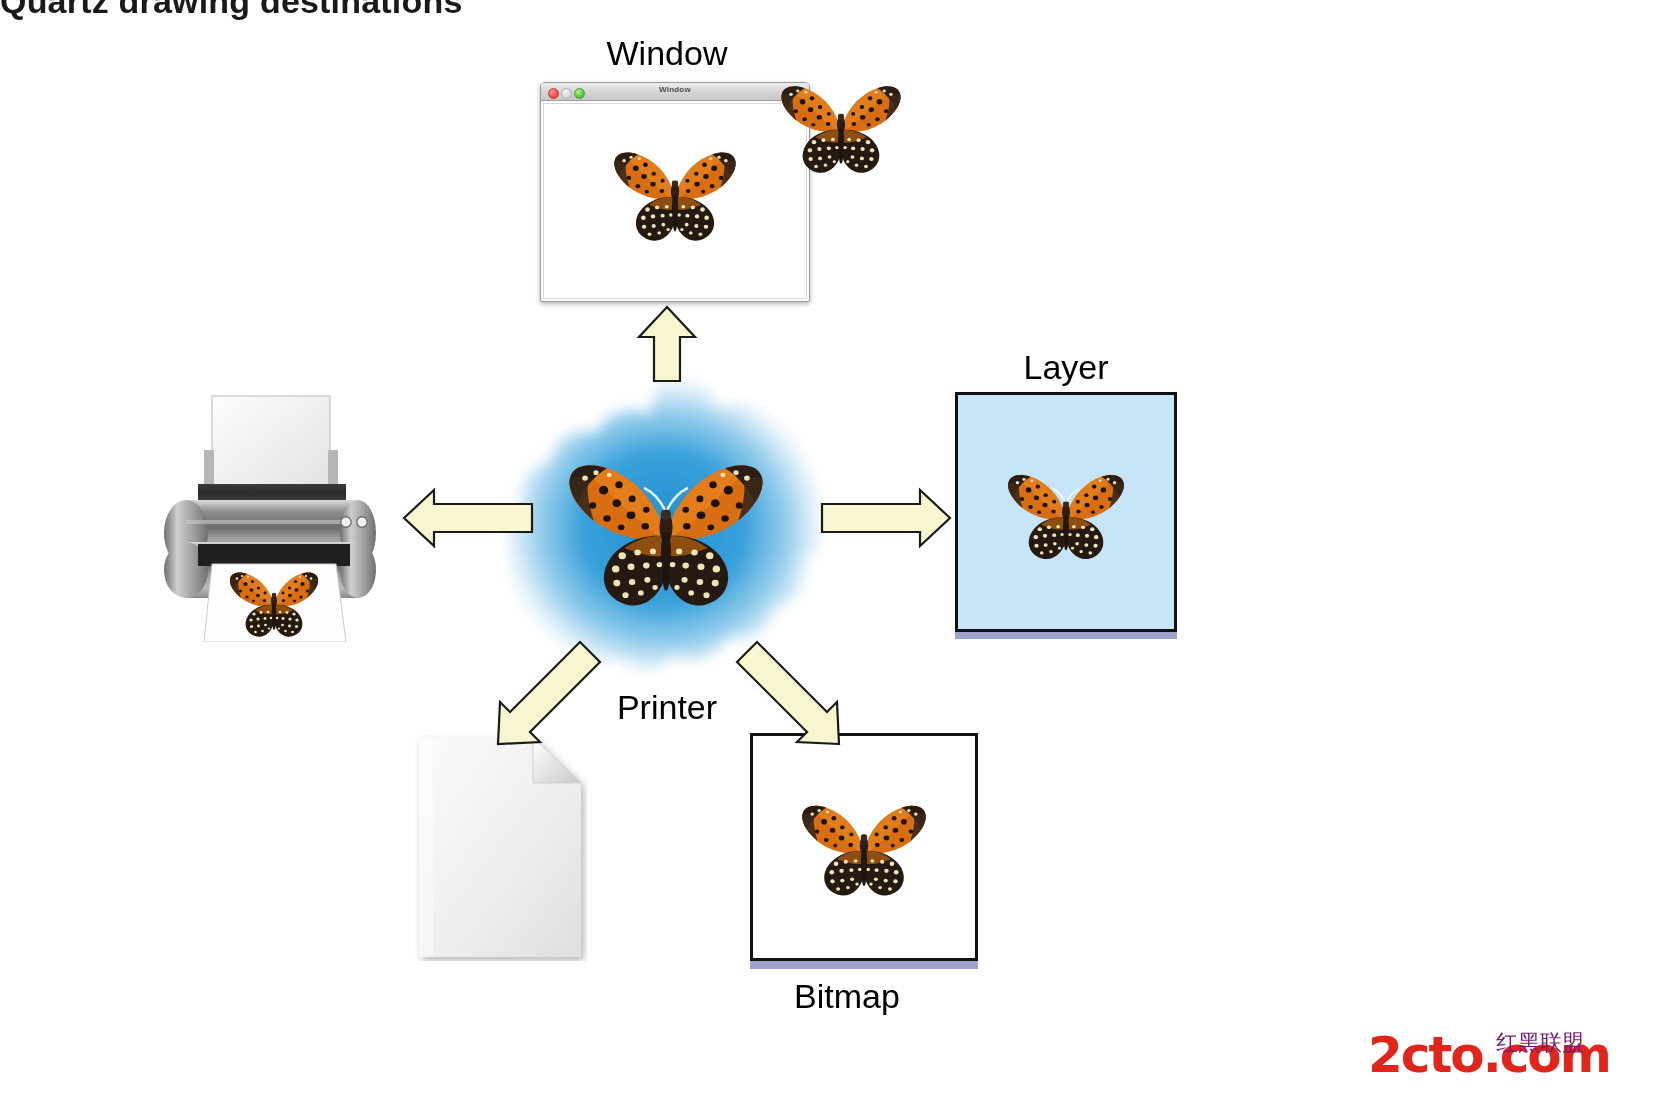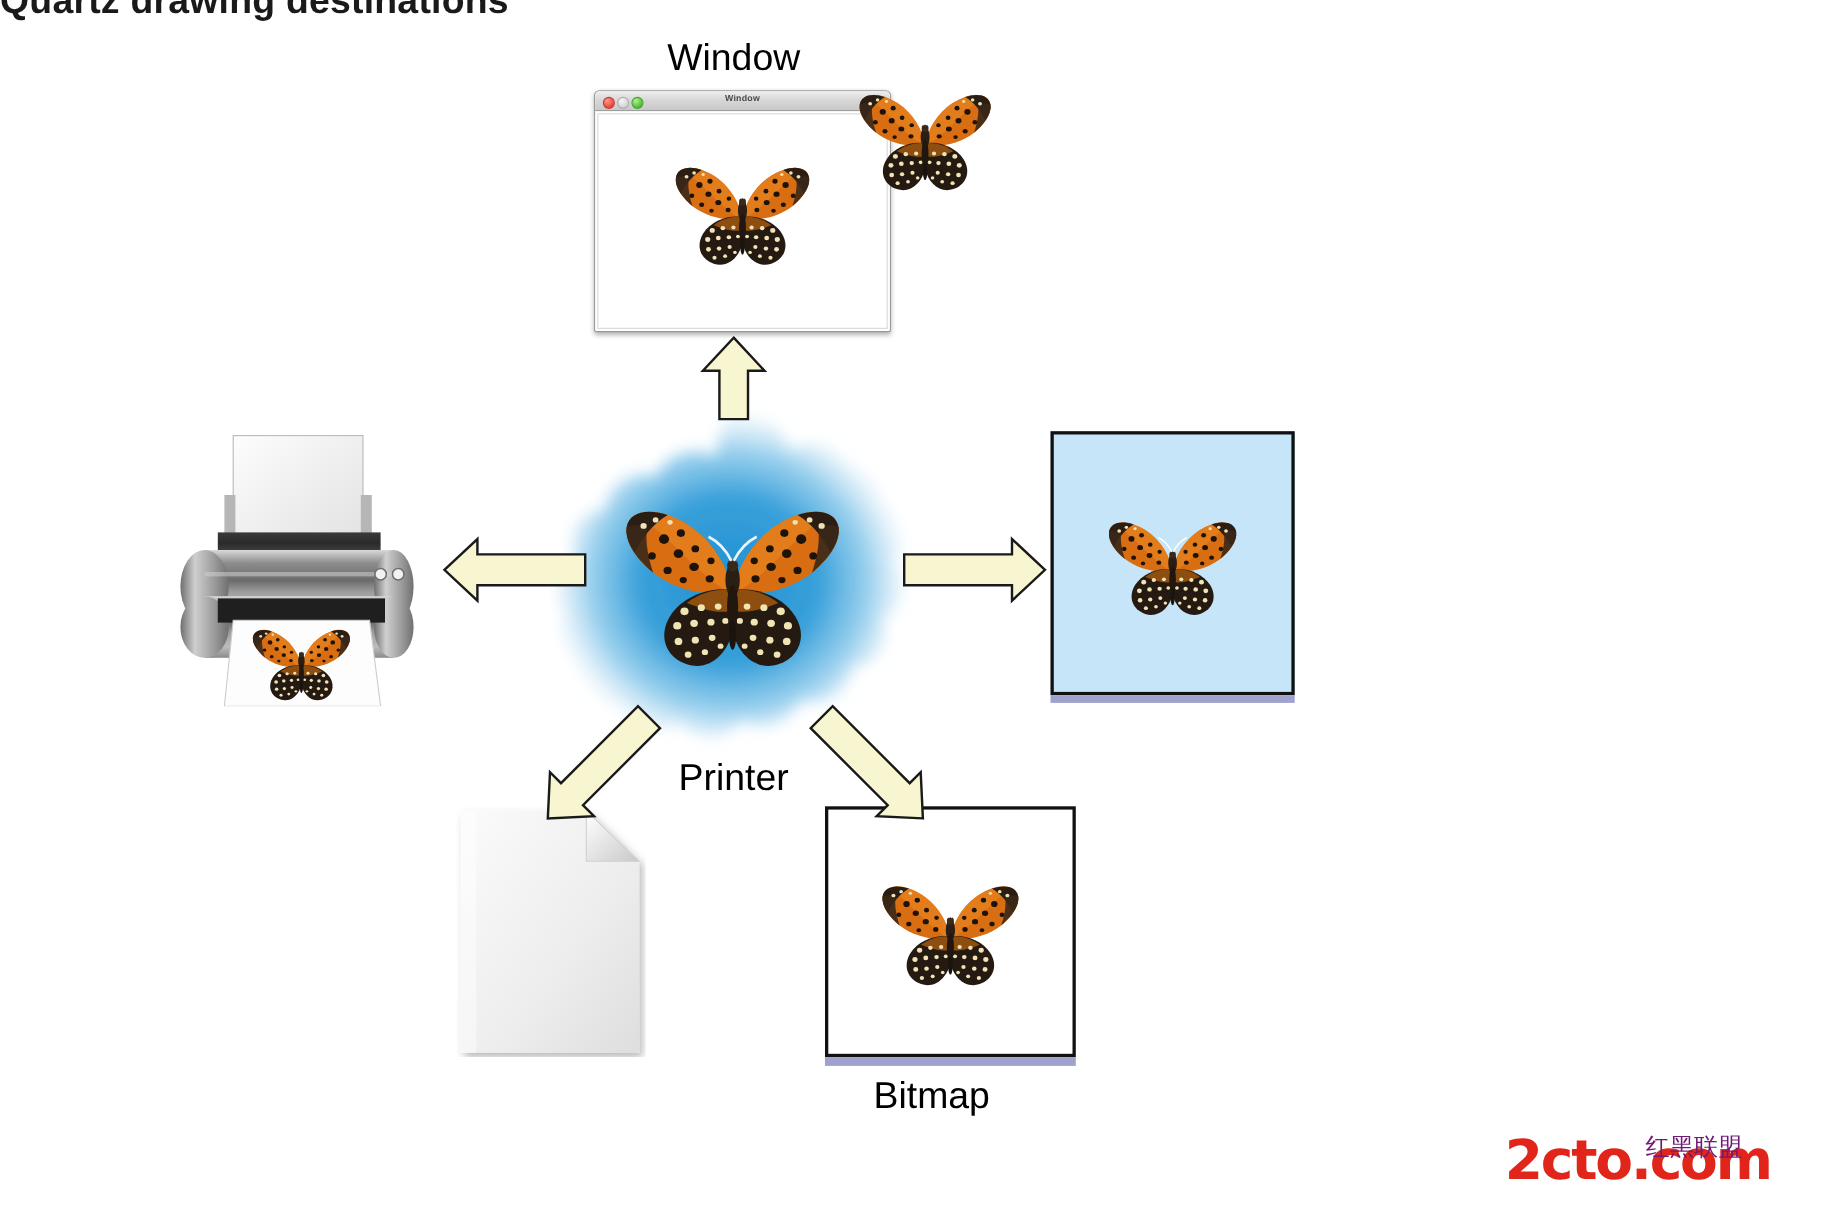--- a/index.html
+++ b/index.html
@@ -429,20 +429,21 @@
     <circle cx="196" cy="130" r="5.2" fill="#f2f2f2" stroke="#6f6f6f" stroke-width="1.4"></circle>
     <circle cx="212" cy="130" r="5.2" fill="#f2f2f2" stroke="#6f6f6f" stroke-width="1.4"></circle>
 
     <path d="M62 172 L186 172 L196 250 L54 250 Z" fill="#fdfdfd" stroke="#cccccc" stroke-width="1"></path>
 
     <svg x="76" y="170" width="96" height="80" viewBox="0 0 200 160" preserveAspectRatio="xMidYMin slice">
       <use href="#butterfly"></use>
     </svg>
   </svg>
 
+  <div class="label" style="left:926px; top:348px; width:280px;">Layer</div>
 
   <div id="layer-node">
     <svg id="layer-butterfly" class="bfly" viewBox="0 0 200 160">
       <use href="#butterfly"></use>
     </svg>
   </div>
   <div id="layer-shadow"></div>
 
   <svg id="pdf-node" viewBox="0 0 172 228">
     <g filter="url(#docshadow)">

